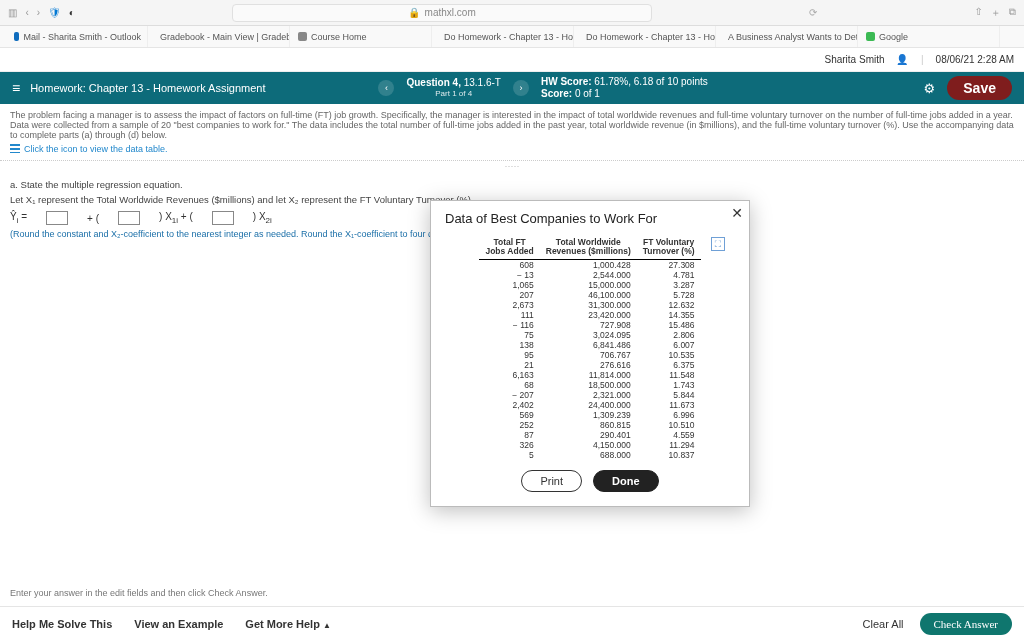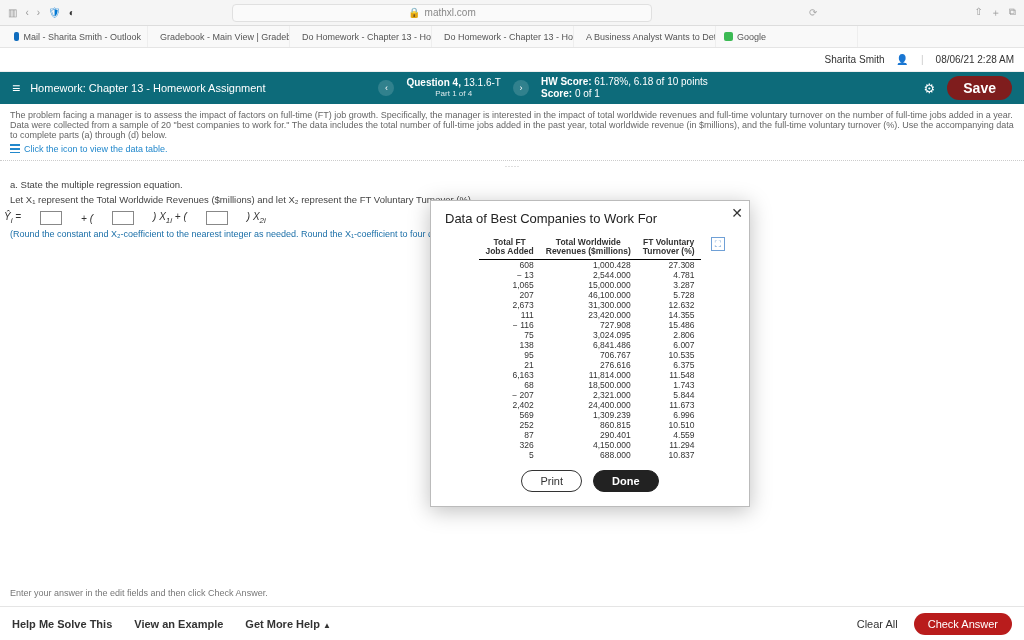--- a/index.html
+++ b/index.html
@@ -129,21 +129,21 @@
     color: #ddd;
     background: #333e47;
     background: #fff;
     color: #555;
   }
   .problem { color: #666; background:#fff; }
   .clicker { display:flex; gap:4px; align-items:flex-start; color: #2288cc; font-size:9px; margin-top:4px; cursor:pointer;}
   .icon-table { display:inline-block; width:10px;height:9px; background: linear-gradient(#2288cc 0 0) 0 0/100% 2px no-repeat, linear-gradient(#2288cc 0 0) 0 4px/100% 2px no-repeat, linear-gradient(#2288cc 0 0) 0 8px/100% 1px no-repeat; }
   .dashes { text-align:center; color:#bbb; font-size:9px; border-top:1px dotted #ccc; margin:4px 0; }
   .part-a { padding: 4px 10px; font-size:9.5px; color:#444; }
-  .eqn { padding: 2px 4px; font-size: 10px; color:#333; display:flex; align-items:center; gap:19px;font-style:italic; }
+  .eqn { padding: 2px 10px; font-size: 10px; color:#333; display:flex; align-items:center; gap:19px; }
   .eq-box {
     width: 22px; height: 14px;
     border: 1px solid #888; background:#fff;
     display:inline-block;
   }
   .round-note { padding: 2px 10px; font-size:9px; color:#1b6fa8; }
   
   .modal {
     position: absolute;
     left: 430px; top: 200px;
@@ -186,22 +186,22 @@
   }
   .footer {
     position:absolute; left:0; right:0; bottom:0;
     height:34px; border-top:1px solid #e5e5e5;
     display:flex; align-items:center; padding:0 12px;
     font-size:11px; color:#333; background:#fff;
   }
   .footer .link { margin-right:22px; cursor:pointer; font-weight:bold;}
   .footer .right { margin-left:auto; display:flex; gap:16px; align-items:center;}
   .check-btn {
-    background:#b91c1c; color:#fff; border-radius:14px;
-    padding:5px 14px; font-size:11px;
+    background:#0f766e; color:#fff; border-radius:14px;
+    padding:5px 14px; font-size:11px;font-family:Liberation Serif, serif;
   }
   .sub { font-size:8px; vertical-align:sub; }
 </style>
 </head>
 <body>
 
 <div class="browser-bar">
   <div class="nav-icons">
     <span>▥</span>
     <span>‹</span>
@@ -222,20 +222,24 @@
 </div>
 
 <div class="tabs-row" id="tabs-row">
     <div class="tab">
       <span class="tab-icon" style="background: rgb(15, 108, 189);"></span>
       <span>Mail - Sharita Smith - Outlook</span>
     </div>
     <div class="tab">
       <span class="tab-icon" style="background: rgb(214, 59, 31);"></span>
       <span>Gradebook - Main View | Gradebo...</span>
+    </div>
+    <div class="tab">
+      <span class="tab-icon" style="background: rgb(136, 136, 136);"></span>
+      <span>Course Home</span>
     </div>
     <div class="tab">
       <span class="tab-icon" style="background: rgb(51, 170, 119);"></span>
       <span>Do Homework - Chapter 13 - Hom...</span>
     </div>
     <div class="tab">
       <span class="tab-icon" style="background: rgb(85, 85, 85);"></span>
       <span>Do Homework - Chapter 13 - Hom...</span>
     </div>
     <div class="tab">

